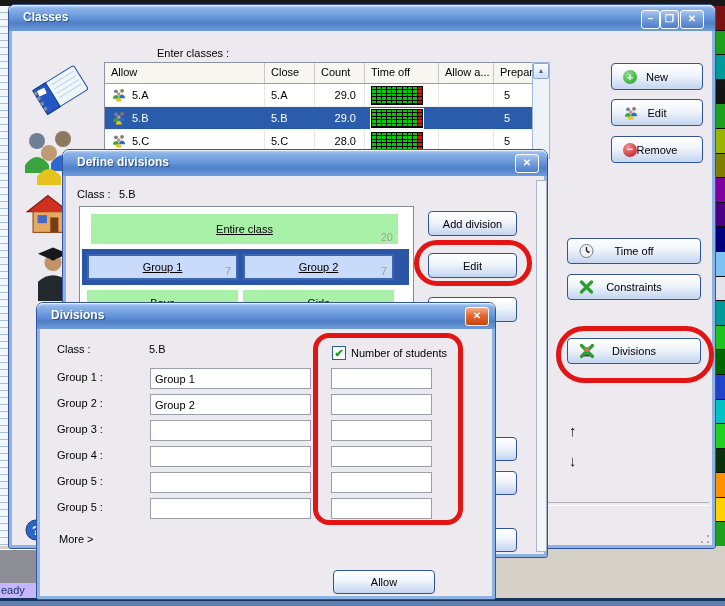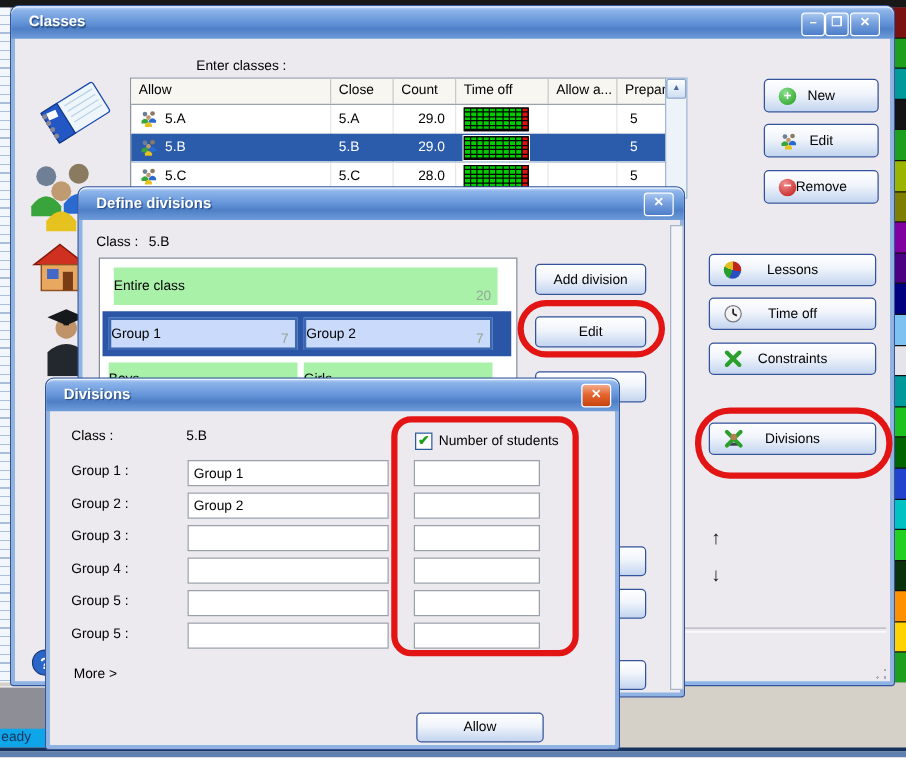--- a/index.html
+++ b/index.html
@@ -8,21 +8,21 @@
   .abs{position:absolute;}
 
   
   .top-strip{left:0;top:0;width:725px;height:6px;background:#181818;}
   .left-strip{left:0;top:6px;width:8px;height:542px;
       background:repeating-linear-gradient(180deg,#f2f7fd 0 6px,#a8bedb 6px 7px);}
   .color-strip{left:714px;top:6px;width:11px;height:540px;display:flex;flex-direction:column;gap:1px;background:#101010;}
   .color-strip div{flex:1;}
   .bottom-gray{left:0;top:546px;width:725px;height:52px;background:#d5d1c9;}
   .bl-block{left:0;top:549px;width:37px;height:34px;background:#8e8e96;border-top:1px solid #fff;border-right:1px solid #6a6a72;}
-  .status-bar{left:0;top:583px;width:37px;height:15px;background:#0ea5e9;border-right:4px solid #4d7c0f;
+  .status-bar{left:0;top:583px;width:37px;height:15px;background:#c4b5fd;border-right:4px solid #4d7c0f;
       color:#16335e;line-height:15px;padding-left:1px;}
   .bottom-line{left:0;top:598px;width:725px;height:3px;background:#16335e;}
   .bottom-bar{left:0;top:601px;width:725px;height:5px;background:#5f7fae;}
 
   
   .xp-win{background:#eceaee;border:1px solid #33549c;border-radius:7px 7px 3px 3px;
       box-shadow:inset 0 0 0 3px #8fb4e4;}
   .titlebar{position:absolute;left:0;top:0;right:0;height:26px;border-radius:6px 6px 0 0;
       background:linear-gradient(180deg,#c6dbf6 0%,#8db4ea 12%,#5f90d6 55%,#4f7fc6 70%,#6e9cda 100%);
       box-shadow:inset 0 1px 0 #e8f2fd;}
@@ -51,21 +51,21 @@
       display:flex;align-items:center;border-right:1px solid #e7e7e7;}
   .trow.sel .td{border-right-color:#2b5cab;}
   [data-name="timeoff-grid"]{width:50px;height:17px;display:grid;grid-template-columns:repeat(10,1fr);
       grid-auto-rows:1fr;gap:1px;background:#000;border:1px solid #000;box-shadow:0 0 0 1px #fff;}
 
   .sb-track{background:#eef3fa;border:1px solid #9fb6d4;}
   .sb-btn{background:linear-gradient(180deg,#fdfefe,#cfdff3);border:1px solid #8aa6cc;border-radius:2px;
       text-align:center;color:#4a6a9a;font-size:7px;line-height:14px;}
 
   
-  .bar{position:absolute;display:flex;align-items:center;}
+  .bar{position:absolute;display:flex;align-items:center;justify-content:center;text-decoration:underline;}
   .bar .cnt{position:absolute;right:5px;bottom:1px;color:#93a793;}
   .bar.green{background:#a9f1a9;}
   .bar.blue{background:#c9dafa;border:2px solid #3b66b0;box-sizing:border-box;}
 
   .field{position:absolute;border:1px solid #9aa0aa;background:#fff;box-sizing:border-box;
       font-family:"Liberation Sans",sans-serif;font-size:11px;padding:2px 4px;}
   .chk{position:absolute;width:14px;height:14px;background:#fff;border:1px solid #2a5c9c;
       box-sizing:border-box;text-align:center;line-height:12px;font-size:11px;color:#1ca01c;font-weight:bold;}
 
   .annot{position:absolute;border:5px solid #e21414;z-index:60;pointer-events:none;}
@@ -407,24 +407,20 @@
           <circle cx="15" cy="13" r="4" fill="#c09a70"></circle>
           <path d="M9 25 q6 -8 12 0 v4 h-12 z" fill="#e6c21e"></path>
         </svg>
       <span data-name="edit-button-label">Edit</span>
     </div>
     <div class="xpbtn" style="left:602px;top:131px;width:90px;height:25px;" data-name="remove-button">
       <span class="ic" data-name="minus-icon" style="width:14px;height:14px;border-radius:50%;background:radial-gradient(circle at 5px 4px,#f09090,#c01010);color:#fff;font-weight:bold;font-size:11px;line-height:13px;text-align:center;">−</span>
       <span data-name="remove-button-label">Remove</span>
     </div>
 
-    <div class="xpbtn" style="left:558px;top:198px;width:132px;height:24px;" data-name="lessons-button">
-      <span class="ic" data-name="pie-icon" style="width:14px;height:14px;border-radius:50%;background:conic-gradient(#c22418 0 100deg,#2a4ec0 100deg 200deg,#2a9e2a 200deg 290deg,#e0c020 290deg 360deg);"></span>
-      <span data-name="lessons-button-label">Lessons</span>
-    </div>
     <div class="xpbtn" style="left:558px;top:233px;width:132px;height:24px;" data-name="timeoff-button">
       <svg class="ic" width="15" height="15" viewBox="0 0 15 15" data-name="clock-icon">
           <circle cx="7.5" cy="7.5" r="6.5" fill="#f2f2f2" stroke="#7a7a88"></circle>
           <line x1="7.5" y1="7.5" x2="7.5" y2="3.5" stroke="#222" stroke-width="1.4"></line>
           <line x1="7.5" y1="7.5" x2="10.5" y2="9" stroke="#222" stroke-width="1.4"></line>
         </svg>
       <span data-name="timeoff-button-label">Time off</span>
     </div>
     <div class="xpbtn" style="left:558px;top:269px;width:132px;height:24px;" data-name="constraints-button">
       <svg class="ic" width="15" height="14" viewBox="0 0 15 14" data-name="green-x-icon">

